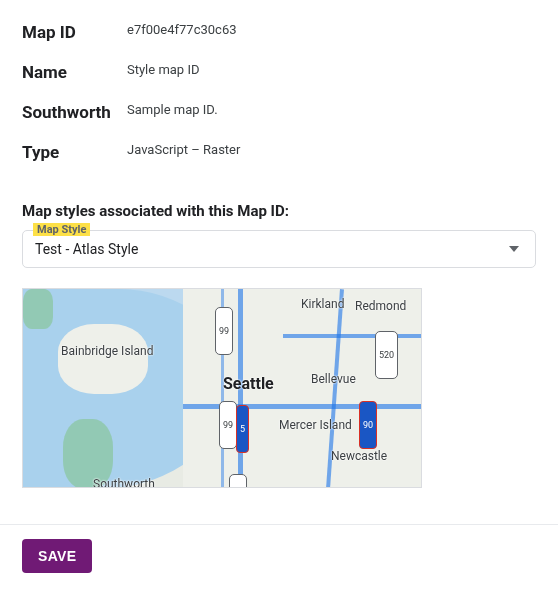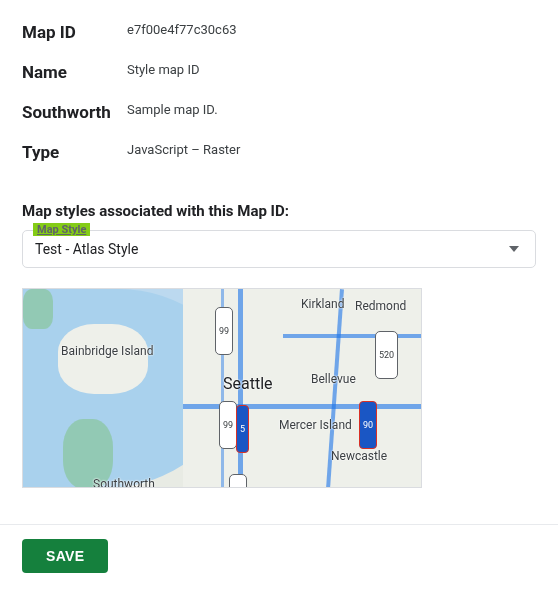--- a/index.html
+++ b/index.html
@@ -48,26 +48,25 @@
     padding: 10px 40px 10px 12px;
     font-size: 14px;
     color: #202124;
     cursor: pointer;
     background: #fff;
   }
   .form-field .floating-label {
     position: absolute;
     top: -8px;
     left: 10px;
-    background: #84cc16;
+    background: #fde047;
     padding: 0 4px;
     font-size: 11px;
     font-weight: 700;
     color: #5f6368;
-    text-decoration: underline;
   }
   .form-field .caret {
     position: absolute;
     right: 16px;
     top: 50%;
     transform: translateY(-50%);
   }
   .caret svg { display: block; }
 
   .map-preview {
@@ -102,21 +101,21 @@
   }
   .map-label {
     position: absolute;
     font-size: 12px;
     color: #3c4043;
     text-shadow: 0 0 2px #fff, 0 0 2px #fff;
     white-space: nowrap;
   }
   .map-label.city {
     font-size: 16px;
-    font-weight: 400;
+    font-weight: 700;
     color: #202124;
   }
   .shield {
     position: absolute;
     background: #fff;
     border: 1px solid #5f6368;
     border-radius: 5px;
     font-size: 9px;
     padding: 17px 3px;
     line-height: 12px;
@@ -128,27 +127,27 @@
     border-color: #d93025;
     border-radius: 4px;
   }
 
   .footer {
     margin-top: 36px;
     border-top: 1px solid #e8eaed;
     padding: 14px 22px 22px 22px;
   }
   .save-btn {
-    background: #15803d;
+    background: #701a75;
     color: #fff;
     border: none;
     border-radius: 4px;
     font-size: 14px;
     font-weight: 600;
-    padding: 9px 24px;
+    padding: 9px 16px;
     cursor: pointer;
     letter-spacing: 0.3px;
   }
 </style>
 </head>
 <body>
 
 <div class="page">
 
   <div class="details-table">

